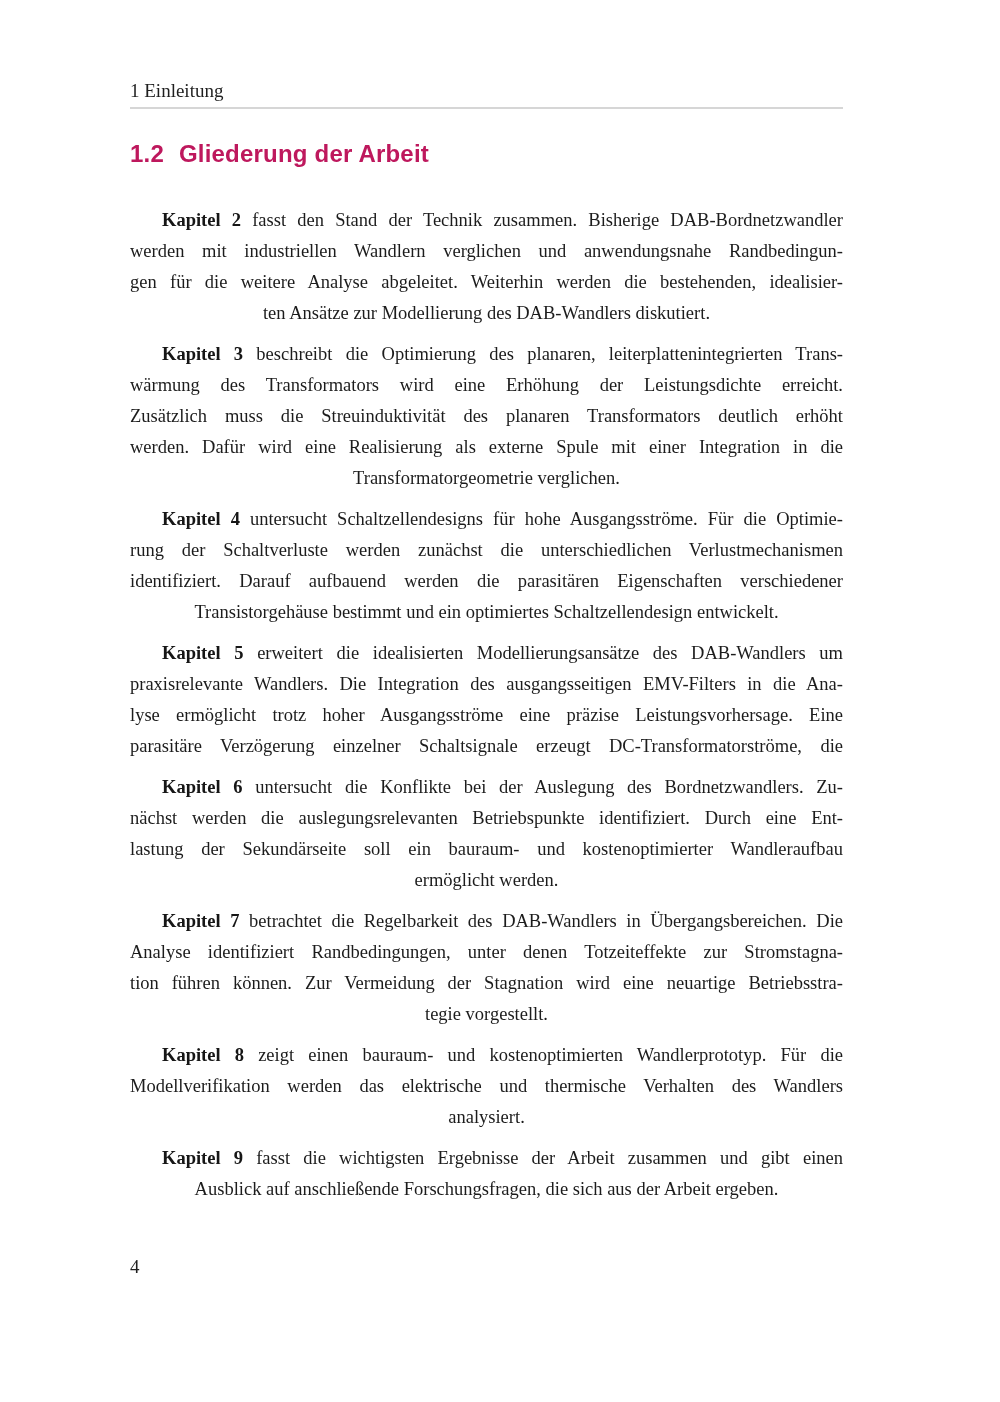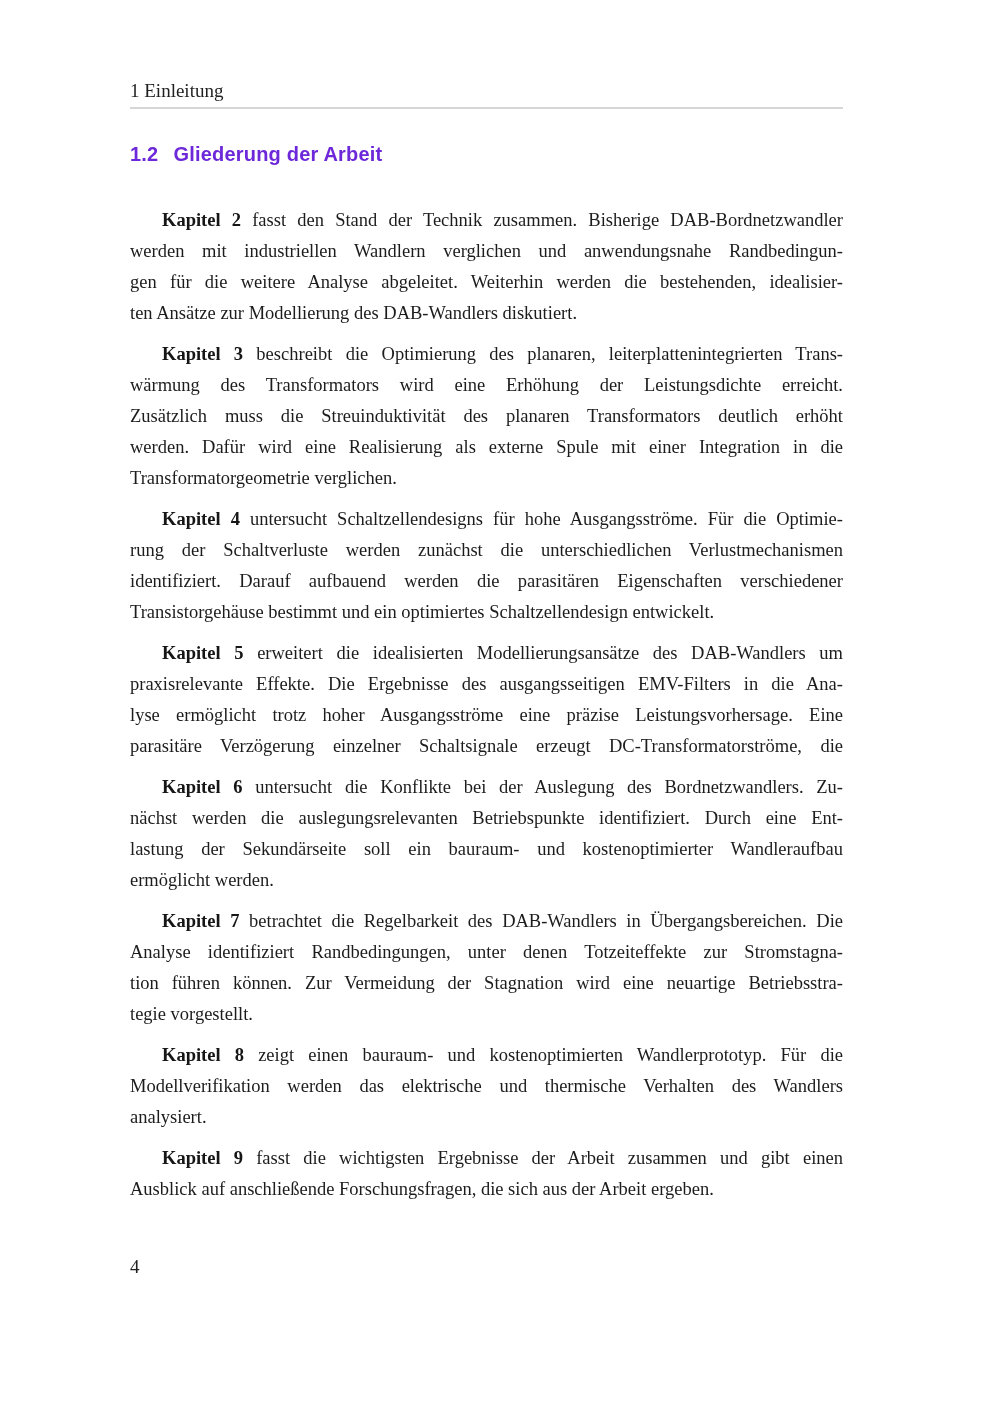--- a/index.html
+++ b/index.html
@@ -25,37 +25,37 @@
   }
   .running-header .rh-rule {
     margin-top: 5px;
     height: 2px;
     background: #d6d6d6;
   }
   h1.section-heading {
     margin: 30px 0 36px 0;
     font-family: "Liberation Sans", "DejaVu Sans", sans-serif;
     font-weight: 700;
-    font-size: 20px;
+    font-size: 24px;
     line-height: 30px;
-    color: #6d28d9;
+    color: #be185d;
     letter-spacing: 0.2px;
   }
   h1.section-heading .sec-num {
     margin-right: 15px;
   }
   .body-text {
     font-size: 18.5px;
   }
   .paragraph {
     margin: 0 0 10px 0;
   }
   .line {
     line-height: 31px;
-    text-align: left;
+    text-align: center;
   }
   
   .line.fill {
     text-align: justify;
     text-align-last: justify;
   }
   .line strong {
     font-weight: 700;
     color: #161616;
     margin-left: 32px;
@@ -96,21 +96,21 @@
         <div class="line">Transformatorgeometrie verglichen.</div>
       </div>
       <div class="paragraph">
         <div class="line fill"><strong>Kapitel 4</strong> untersucht Schaltzellendesigns für hohe Ausgangsströme. Für die Optimie-</div>
         <div class="line fill">rung der Schaltverluste werden zunächst die unterschiedlichen Verlustmechanismen</div>
         <div class="line fill">identifiziert. Darauf aufbauend werden die parasitären Eigenschaften verschiedener</div>
         <div class="line">Transistorgehäuse bestimmt und ein optimiertes Schaltzellendesign entwickelt.</div>
       </div>
       <div class="paragraph">
         <div class="line fill"><strong>Kapitel 5</strong> erweitert die idealisierten Modellierungsansätze des DAB-Wandlers um</div>
-        <div class="line fill">praxisrelevante Effekte. Die Ergebnisse des ausgangsseitigen EMV-Filters in die Ana-</div>
+        <div class="line fill">praxisrelevante Wandlers. Die Integration des ausgangsseitigen EMV-Filters in die Ana-</div>
         <div class="line fill">lyse ermöglicht trotz hoher Ausgangsströme eine präzise Leistungsvorhersage. Eine</div>
         <div class="line fill">parasitäre Verzögerung einzelner Schaltsignale erzeugt DC-Transformatorströme, die</div>
       </div>
       <div class="paragraph">
         <div class="line fill"><strong>Kapitel 6</strong> untersucht die Konflikte bei der Auslegung des Bordnetzwandlers. Zu-</div>
         <div class="line fill">nächst werden die auslegungsrelevanten Betriebspunkte identifiziert. Durch eine Ent-</div>
         <div class="line fill">lastung der Sekundärseite soll ein bauraum- und kostenoptimierter Wandleraufbau</div>
         <div class="line">ermöglicht werden.</div>
       </div>
       <div class="paragraph">

